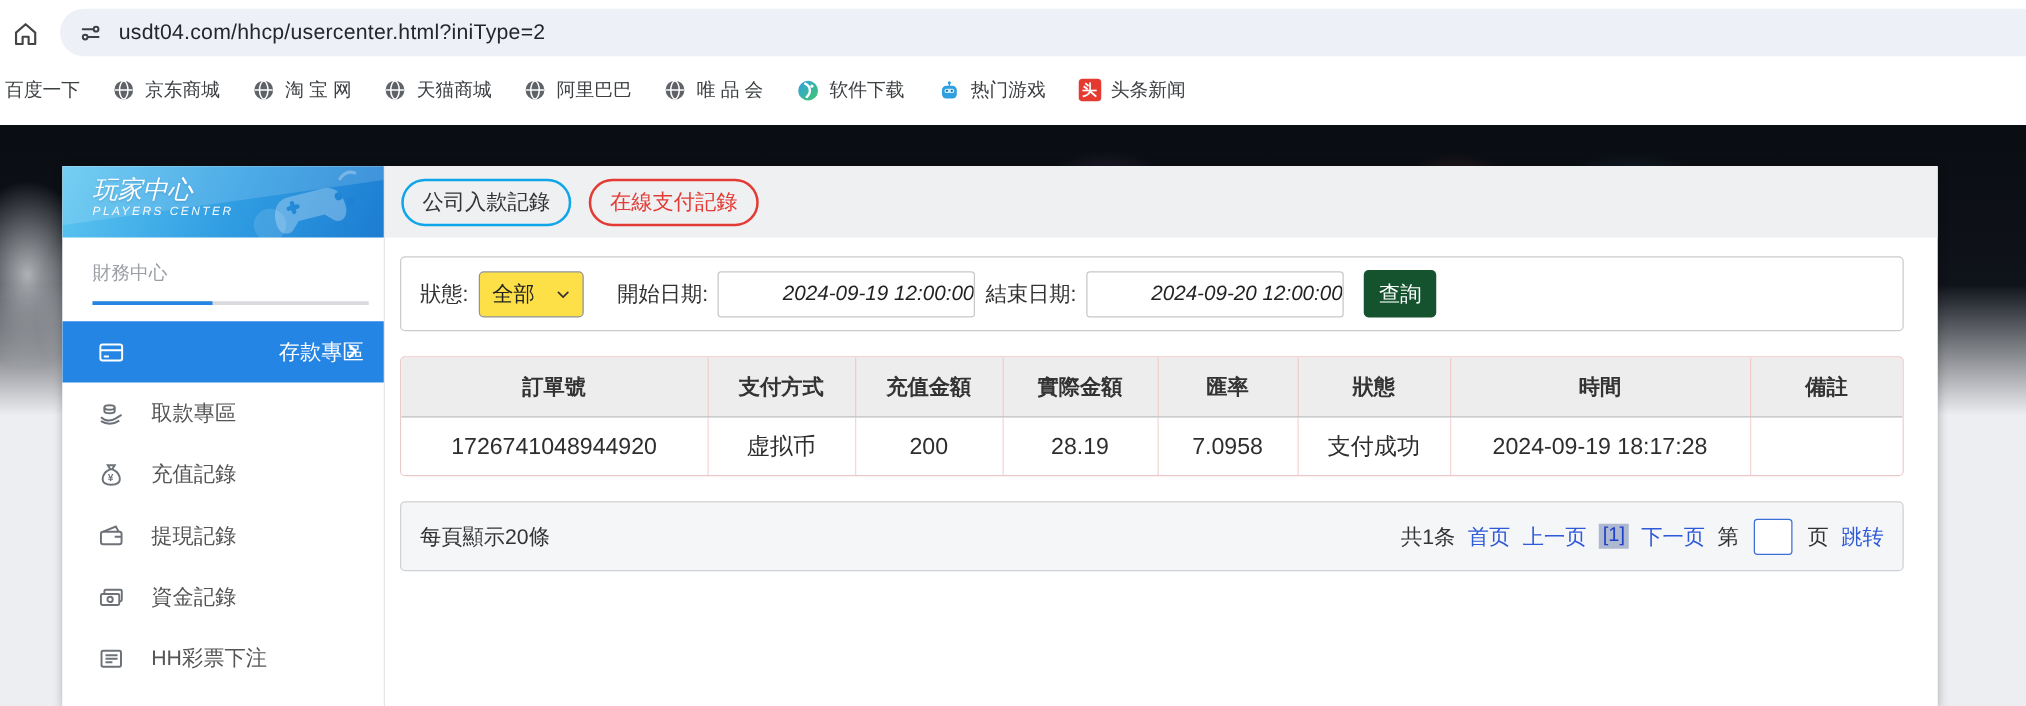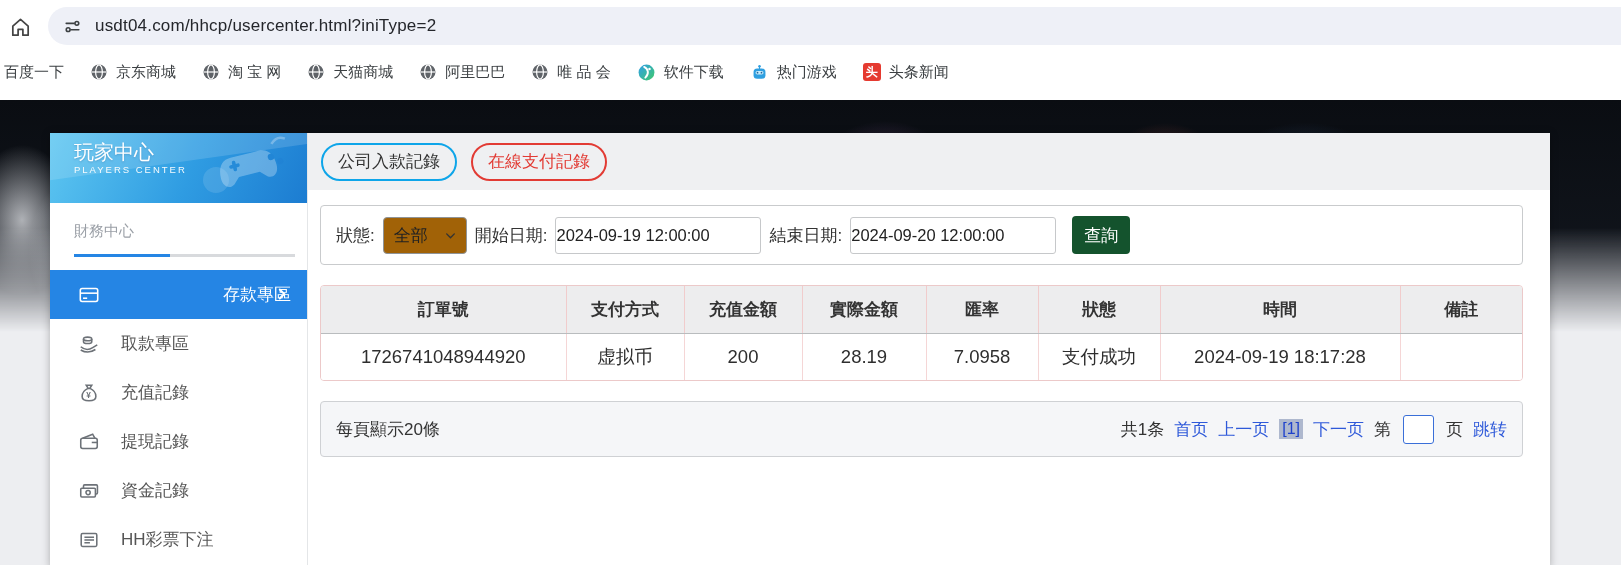--- a/index.html
+++ b/index.html
@@ -38,22 +38,22 @@
       linear-gradient(180deg,#0a0d12 0%,#10141b 60%,#161a22 100%);
     -webkit-mask-image:linear-gradient(180deg,#000 0,#000 128px,transparent 232px);
     mask-image:linear-gradient(180deg,#000 0,#000 128px,transparent 232px); }
 
   
   .panel { position:absolute; left:50px; top:33px; width:1500px; bottom:-2px; background:#fff;
     box-shadow:0 1px 8px rgba(0,0,0,.28); display:flex; }
 
   
   .sidebar { width:258px; border-right:1px solid #e4e6e8; background:#fff; flex:none; }
-  .sb-header { height:70px; position:relative; overflow:hidden; color:#fff; padding:7px 0 0 24px;
-    background:linear-gradient(115deg,#5ec7f1 0%,#2f9ce2 55%,#1c7cd1 100%); }
+  .sb-header { height:57px; position:relative; overflow:hidden; color:#fff; padding:7px 0 0 24px;
+    background:linear-gradient(115deg,#5ec7f1 0%,#2f9ce2 55%,#1c7cd1 100%);font-style:italic; }
   .sb-header::after { content:""; position:absolute; left:-30px; top:-40px; width:300px; height:70px;
     background:rgba(255,255,255,.14); transform:rotate(-8deg); }
   .sb-title { font-size:20px; line-height:24px; text-shadow:0 1px 2px rgba(0,60,120,.3); }
   .sb-sub { font-size:9.5px; letter-spacing:2px; opacity:.95; }
   .gamepad-wm { position:absolute; right:10px; top:4px; opacity:.28; transform:rotate(-14deg); }
   .circle-wm { position:absolute; right:78px; top:34px; width:26px; height:26px; border-radius:50%;
     background:rgba(255,255,255,.12); }
   .sb-section { padding:19px 12px 0 24px; }
   .sb-section-label { font-size:15px; color:#9a9fa6; }
   .sb-underline { margin-top:13px; height:3px; background:#d8dadd; position:relative; }
@@ -70,25 +70,25 @@
   
   .content { flex:1; position:relative; background:#fff; }
   .tabstrip { height:57px; background:#eff0f2; display:flex; align-items:center; gap:14px;
     padding-left:13px; }
   .tab { height:38px; border-radius:19px; display:flex; align-items:center; padding:0 15px;
     font-size:17px; border:2px solid #0ea5e9; color:#333; background:transparent; cursor:pointer; }
   .tab.active { border-color:#e23b34; color:#e23b34; }
   .cbody { padding:15px 0 0 12px; }
   .filter-box { width:1203px; height:60px; border:1px solid #c9cbcd; border-radius:4px; background:#fff;
     display:flex; align-items:center; padding-left:15px; gap:8px; font-size:17px; color:#333; }
-  .select { width:84px; height:37px; border:1px solid #8f9499; border-radius:4px; background:#a16207;
+  .select { width:84px; height:37px; border:1px solid #8f9499; border-radius:4px; background:#fde047;
     display:flex; align-items:center; justify-content:space-between; padding:0 9px 0 10px;
-    font-size:17px; color:#222; cursor:pointer; margin-right:0; }
+    font-size:17px; color:#222; cursor:pointer; margin-right:19px; }
   .date-input { width:206px; height:37px; border:1px solid #c6c8ca; border-radius:3px;
-    font-size:16.5px; text-align:left; color:#222; font-family:inherit; }
+    font-size:16.5px; text-align:right; color:#222; font-family:inherit;font-style:italic; }
   .query-btn { width:58px; height:38px; background:#14532d; border-radius:4px; color:#fff;
     font-size:17px; border:none; margin-left:8px; cursor:pointer; }
 
   .table-box { width:1203px; margin-top:20px; border:1px solid #ecc9c9; border-radius:4px;
     overflow:hidden; }
   .table-box table { width:100%; border-collapse:collapse; }
   .table-box th { height:47px; background:#ededee; font-size:17px; font-weight:bold; color:#333;
     border-right:1px solid #f1cccc; border-bottom:1px solid #b9bcbe; }
   .table-box th:last-child { border-right:none; }
   .table-box td { height:47px; text-align:center; font-size:18.5px; color:#2e2e2e;

